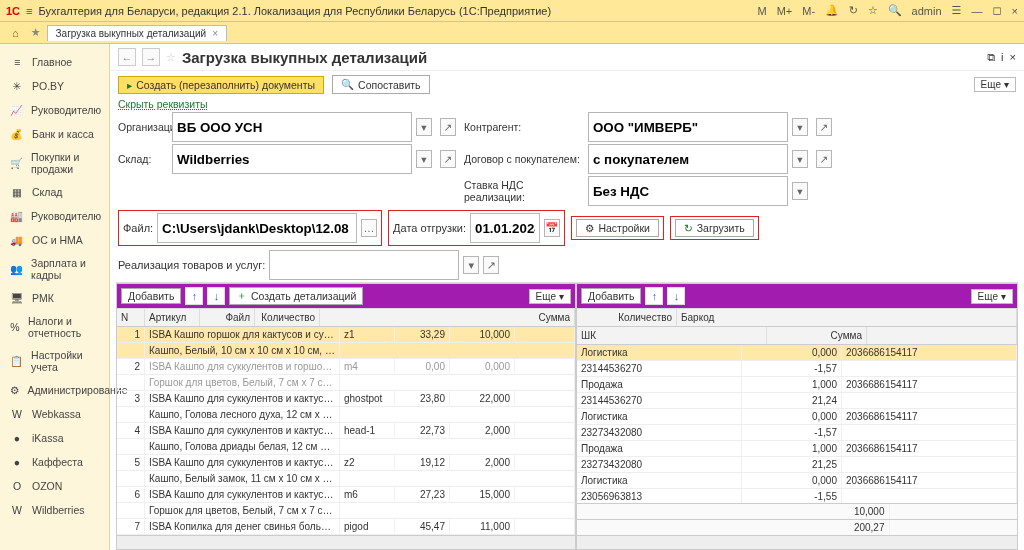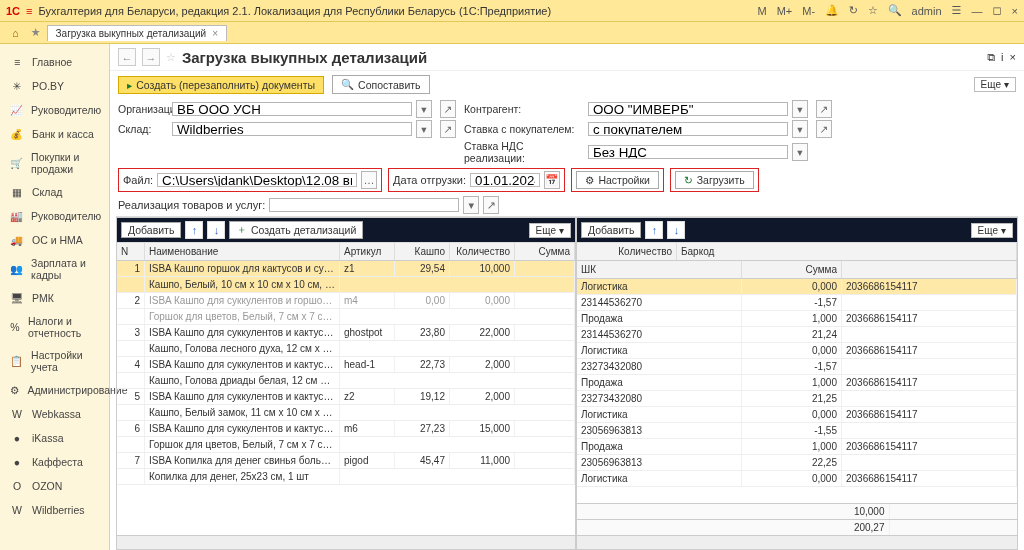--- a/index.html
+++ b/index.html
@@ -18,31 +18,31 @@
 .titlebar { display:flex; align-items:center; gap:6px; padding:4px 8px; border-bottom:1px solid #eee;}
 .titlebar .navbtn { border:1px solid #ccc; width:18px; height:18px; display:flex; align-items:center; justify-content:center; color:#888; background:#fafafa;}
 .titlebar h1 { font-size:15px; font-weight:bold;}
 .titlebar-right { margin-left:auto; display:flex; gap:6px;}
 .toolbar1 { display:flex; align-items:center; gap:8px; padding:4px 8px;}
 .btn { border:1px solid #aaa; background:#fff; padding:2px 8px; font-size:10.5px; display:inline-flex; align-items:center; gap:4px; cursor:pointer;}
 .btn-yellow { background:#ffe066; border:1px solid #d4aa00;}
 .slink { color:#1a7a2e; text-decoration:underline dotted; font-size:10.5px; cursor:pointer; padding-left:8px;}
 .form-grid { padding:2px 8px; display:grid; grid-template-columns: 50px 240px 20px 20px 120px 200px 20px 20px; gap:2px 4px; align-items:center; font-size:10.5px;}
 .fld-label { text-align:left; color:#333;}
-.input { border:1px solid #b5b5b5; height:14px; padding:1px 4px; background:#fff; width:100%;}
+.input { border:1px solid #b5b5b5; height:30px; padding:1px 4px; background:#fff; width:100%;font-weight:bold;}
 .dropbtn { width:16px; height:18px; border:1px solid #b5b5b5; background:#fafafa; text-align:center; line-height:16px; color:#666;}
 .row2 { padding:2px 8px; display:flex; gap:6px; align-items:center;}
 .redbox { border:1px solid #d22; padding:2px 4px; display:inline-flex; align-items:center; gap:4px;}
 .redbox .input { border:1px solid #bbb;}
 .groupmid { padding:2px 8px; display:flex; align-items:center; gap:4px;}
 .tablesrow { flex:1; display:flex; overflow:hidden; border-top:1px solid #ddd; margin:0 6px;}
 .panel { display:flex; flex-direction:column; overflow:hidden; border:1px solid #ccc;}
 .panel.left { flex: 1.02;}
 .panel.right { flex: 0.98;}
-.ptoolbar { display:flex; align-items:center; gap:4px; padding:3px 4px; background:#0f172a; border-bottom:1px solid #ddd;}
+.ptoolbar { display:flex; align-items:center; gap:4px; padding:3px 4px; background:#a21caf; border-bottom:1px solid #ddd;}
 .ptoolbar .btn { padding:1px 6px;}
 .dhdr { display:flex; background:#f3f3f3; border-bottom:1px solid #ccc; font-size:10px;}
 .dhdr2 { display:flex; background:#f3f3f3; border-bottom:1px solid #ccc; font-size:10px;}
 .hcell { padding:3px 4px; border-right:1px solid #ddd; overflow:hidden; white-space:nowrap;}
 .tbody { flex:1; overflow-y:auto; overflow-x:hidden;}
 .trow { display:flex; border-bottom:1px solid #eee; font-size:10px;}
 .tcell { padding:2px 4px; border-right:1px solid #f0f0f0; overflow:hidden; white-space:nowrap; text-overflow:ellipsis; }
 .tcell.r { text-align:right;}
 .sel { background:#ffe9a8;}
 .foot { display:flex; border-top:1px solid #ccc; font-size:10px; background:#fafafa;}
@@ -182,36 +182,37 @@
       </span>
       <span class="btn">
         <span>🔍</span>
         <span>Сопоставить</span>
       </span>
       <span class="ebtn spacer-right">
         <span>Еще</span>
           <span>▾</span>
       </span>
     </div>
+    <div><a class="slink">Скрыть реквизиты</a></div>
 
     <div class="form-grid">
       <span class="fld-label">Организация:</span>
       <input class="input" value="ВБ ООО УСН" style="">
       <span class="dropbtn">▾</span>
       <span class="dropbtn">↗</span>
       <span class="fld-label">Контрагент:</span>
       <input class="input" value="ООО &quot;ИМВЕРБ&quot;" style="">
       <span class="dropbtn">▾</span>
       <span class="dropbtn">↗</span>
 
       <span class="fld-label">Склад:</span>
       <input class="input" value="Wildberries" style="">
       <span class="dropbtn">▾</span>
       <span class="dropbtn">↗</span>
-      <span class="fld-label">Ставка с покупателем:</span>
+      <span class="fld-label">Договор с покупателем:</span>
       <input class="input" value="с покупателем" style="">
       <span class="dropbtn">▾</span>
       <span class="dropbtn">↗</span>
 
       <span></span>
         <span></span>
         <span></span>
         <span></span>
       <span class="fld-label">Ставка НДС реализации:</span>
       <input class="input" value="Без НДС" style="">
@@ -265,32 +266,31 @@
             <span class="green">＋</span>
             <span>Создать детализаций</span>
           </span>
           <span class="ebtn spacer-right">
               <span>Еще</span>
               <span>▾</span>
             </span>
         </div>
         <div class="dhdr">
           <div class="hcell" style="width:28px">N</div>
-          <div class="hcell" style="width:195px">Наименование</div>
           <div class="hcell" style="width:55px">Артикул</div>
-          <div class="hcell" style="width:55px;text-align:right">Кашпо</div>
+          <div class="hcell" style="width:55px;text-align:right">Файл</div>
           <div class="hcell" style="width:65px;text-align:right">Количество</div>
           <div class="hcell" style="flex:1;text-align:right">Сумма</div>
         </div>
         <div class="tbody" id="left-body">
             <div class="trow sel">
               <div class="tcell r" style="width:28px">1</div>
               <div class="tcell" style="width:195px">ISBA Кашпо горшок для кактусов и суккулентов</div>
               <div class="tcell" style="width:55px">z1</div>
-              <div class="tcell r" style="width:55px">29,54</div>
+              <div class="tcell r" style="width:55px">33,29</div>
               <div class="tcell r" style="width:65px">10,000</div>
               <div class="tcell r" style="flex:1"></div>
             </div>
             <div class="trow sel">
               <div class="tcell" style="width:28px"></div>
               <div class="tcell" style="width:195px">Кашпо, Белый, 10 см х 10 см х 10 см, 0,4 л, 1 …</div>
               <div class="tcell" style="flex:1"></div>
             </div>
             <div class="trow">
               <div class="tcell r" style="width:28px">2</div>
@@ -384,21 +384,21 @@
           <span class="ebtn spacer-right">
               <span>Еще</span>
               <span>▾</span>
             </span>
         </div>
         <div class="dhdr">
           <div class="hcell" style="width:100px;text-align:right">Количество</div>
           <div class="hcell" style="flex:1">Баркод</div>
         </div>
         <div class="dhdr2">
-          <div class="hcell" style="width:165px">ШК</div>
+          <div class="hcell" style="width:190px">ШК</div>
           <div class="hcell" style="width:100px;text-align:right">Сумма</div>
           <div class="hcell" style="flex:1"></div>
         </div>
         <div class="tbody" id="right-body">
             <div class="trow sel">
               <div class="tcell" style="width:165px">Логистика</div>
               <div class="tcell r" style="width:100px">0,000</div>
               <div class="tcell" style="flex:1">2036686154117</div>
             </div>
             <div class="trow">

